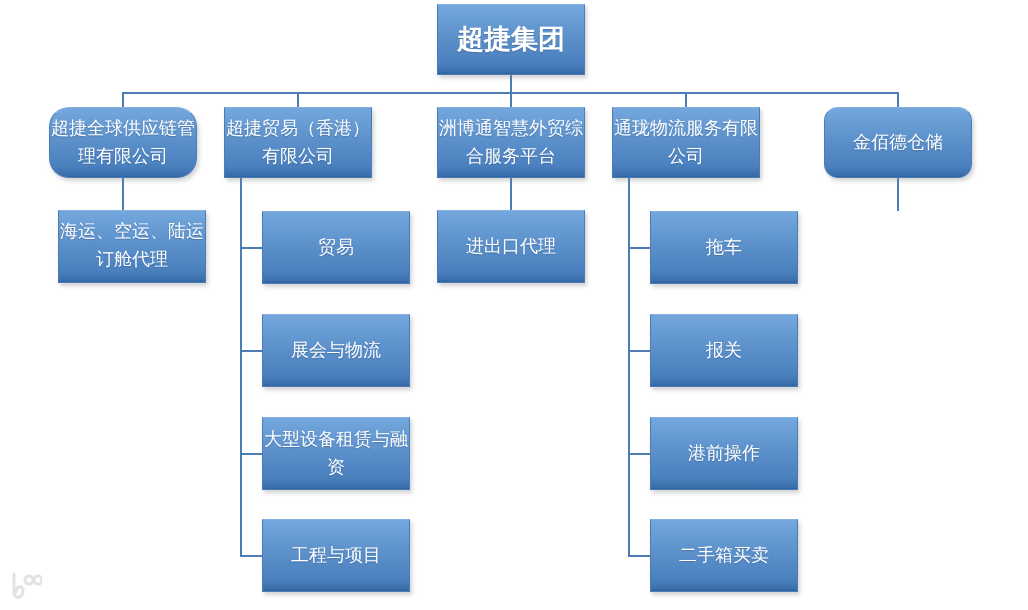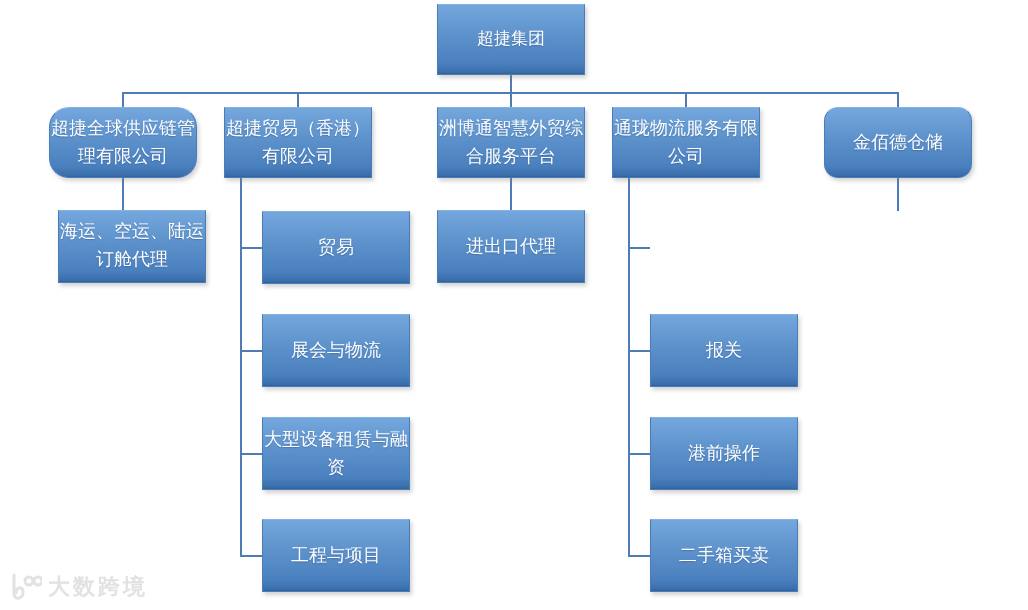--- a/index.html
+++ b/index.html
@@ -27,21 +27,21 @@
     color: #ffffff;
     font-size: 18px;
     line-height: 1.55;
     padding: 2px 1px;
     background: linear-gradient(180deg, #74a7dd 0%, #5c91cb 45%, #4a80be 84%, #3b6fac 97%, #30619a 100%);
     border: 1px solid #4a7db8;
     border-top-color: #86b2e2;
     box-shadow: 2px 3px 4px rgba(130,130,130,0.35);
     text-shadow: 0 1px 1px rgba(40,70,110,0.35);
   }
-  .node.root  { left: 437px; top: 4px;  height: 71px; font-size: 17px; }
+  .node.root  { left: 437px; top: 4px;  height: 71px; font-size: 27px; font-weight: bold; }
   .node.lvl2  { top: 107px;  height: 71px; }
   .node.child { height: 73px; }
   .b1 { left: 49px; border-radius: 20px;  }
   .b2 { left: 224px; }
   .b3 { left: 437px; }
   .b4 { left: 612px; }
   .b5 { left: 824px; border-radius: 14px; }
   .colA { left: 58px;  top: 210px; font-family: Liberation Mono, monospace; }
   .colC { left: 437px; top: 210px; }
   .colE { left: 824px; top: 210px; }
@@ -113,29 +113,29 @@
 
   <div class="node child colA">海运、空运、陆运订舱代理</div>
 
   <div class="node child colB r1">贸易</div>
   <div class="node child colB r2">展会与物流</div>
   <div class="node child colB r3">大型设备租赁与融资</div>
   <div class="node child colB r4">工程与项目</div>
 
   <div class="node child colC">进出口代理</div>
 
+  <div class="node child colD r1">拖车</div>
   <div class="node child colD r2">报关</div>
   <div class="node child colD r3">港前操作</div>
   <div class="node child colD r4">二手箱买卖</div>
 
 
   <div class="watermark">
     <span style="display:inline-flex;">
       <svg width="34" height="28" viewBox="0 0 34 28">
         <path d="M6 2 L6 22 Q7 26 11 25 Q15 24 15 19 Q15 14 11 15 Q8 16 8 20" fill="none" stroke="#e2e2e2" stroke-width="3" stroke-linecap="round"></path>
         <circle cx="21" cy="8" r="4" fill="none" stroke="#e2e2e2" stroke-width="3"></circle>
         <circle cx="30" cy="8" r="4" fill="none" stroke="#e2e2e2" stroke-width="3"></circle>
       </svg>
     </span>
-    <span class="wm-text">大数跨境</span>
   </div>
 
 </div>
 
 </body></html>

